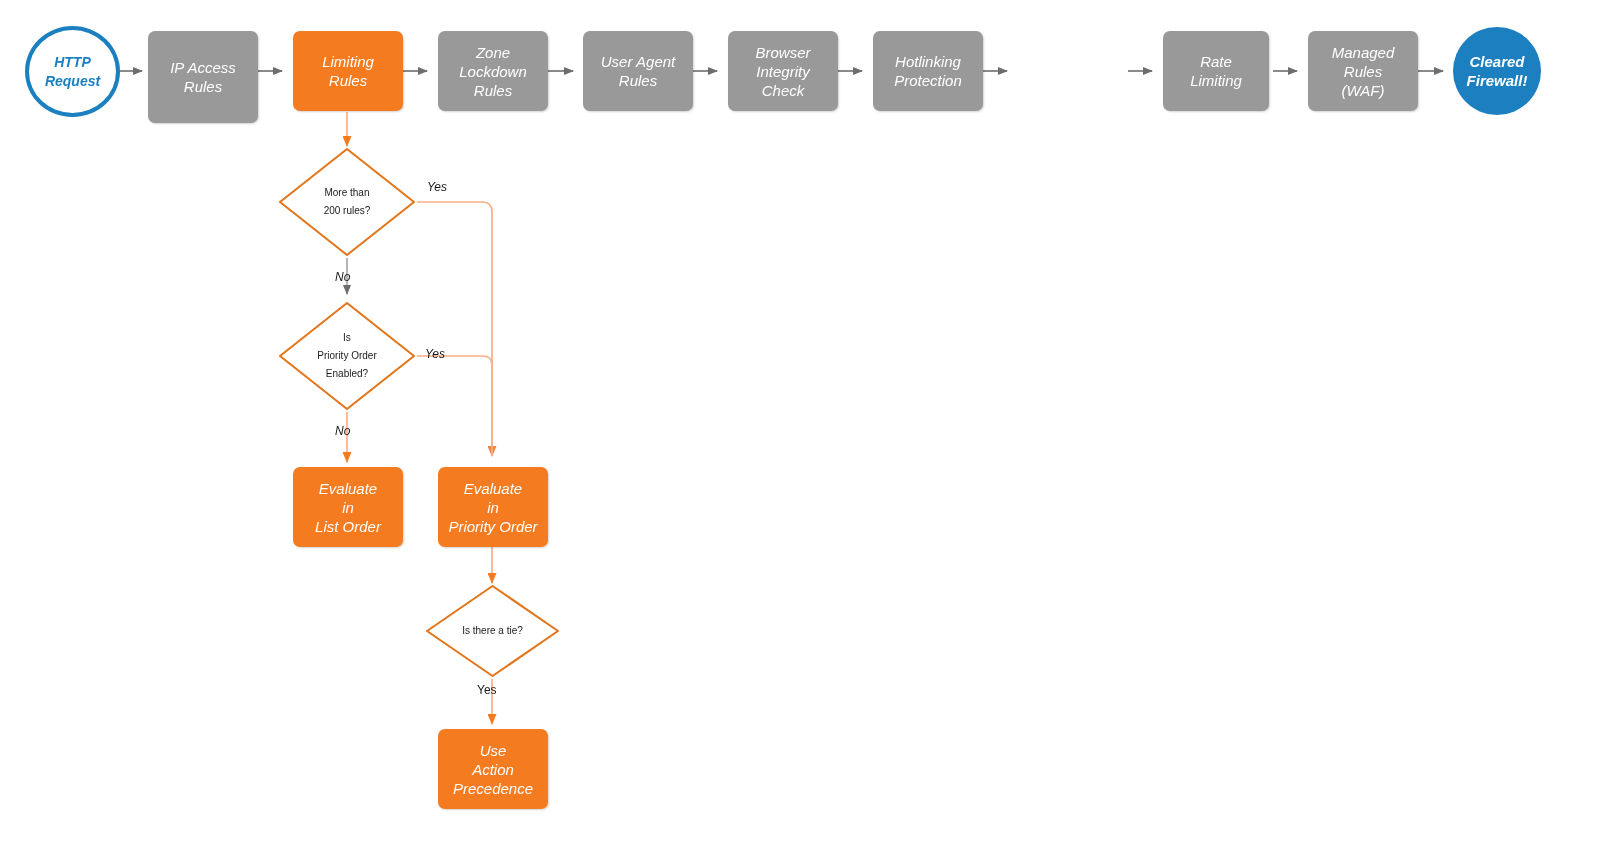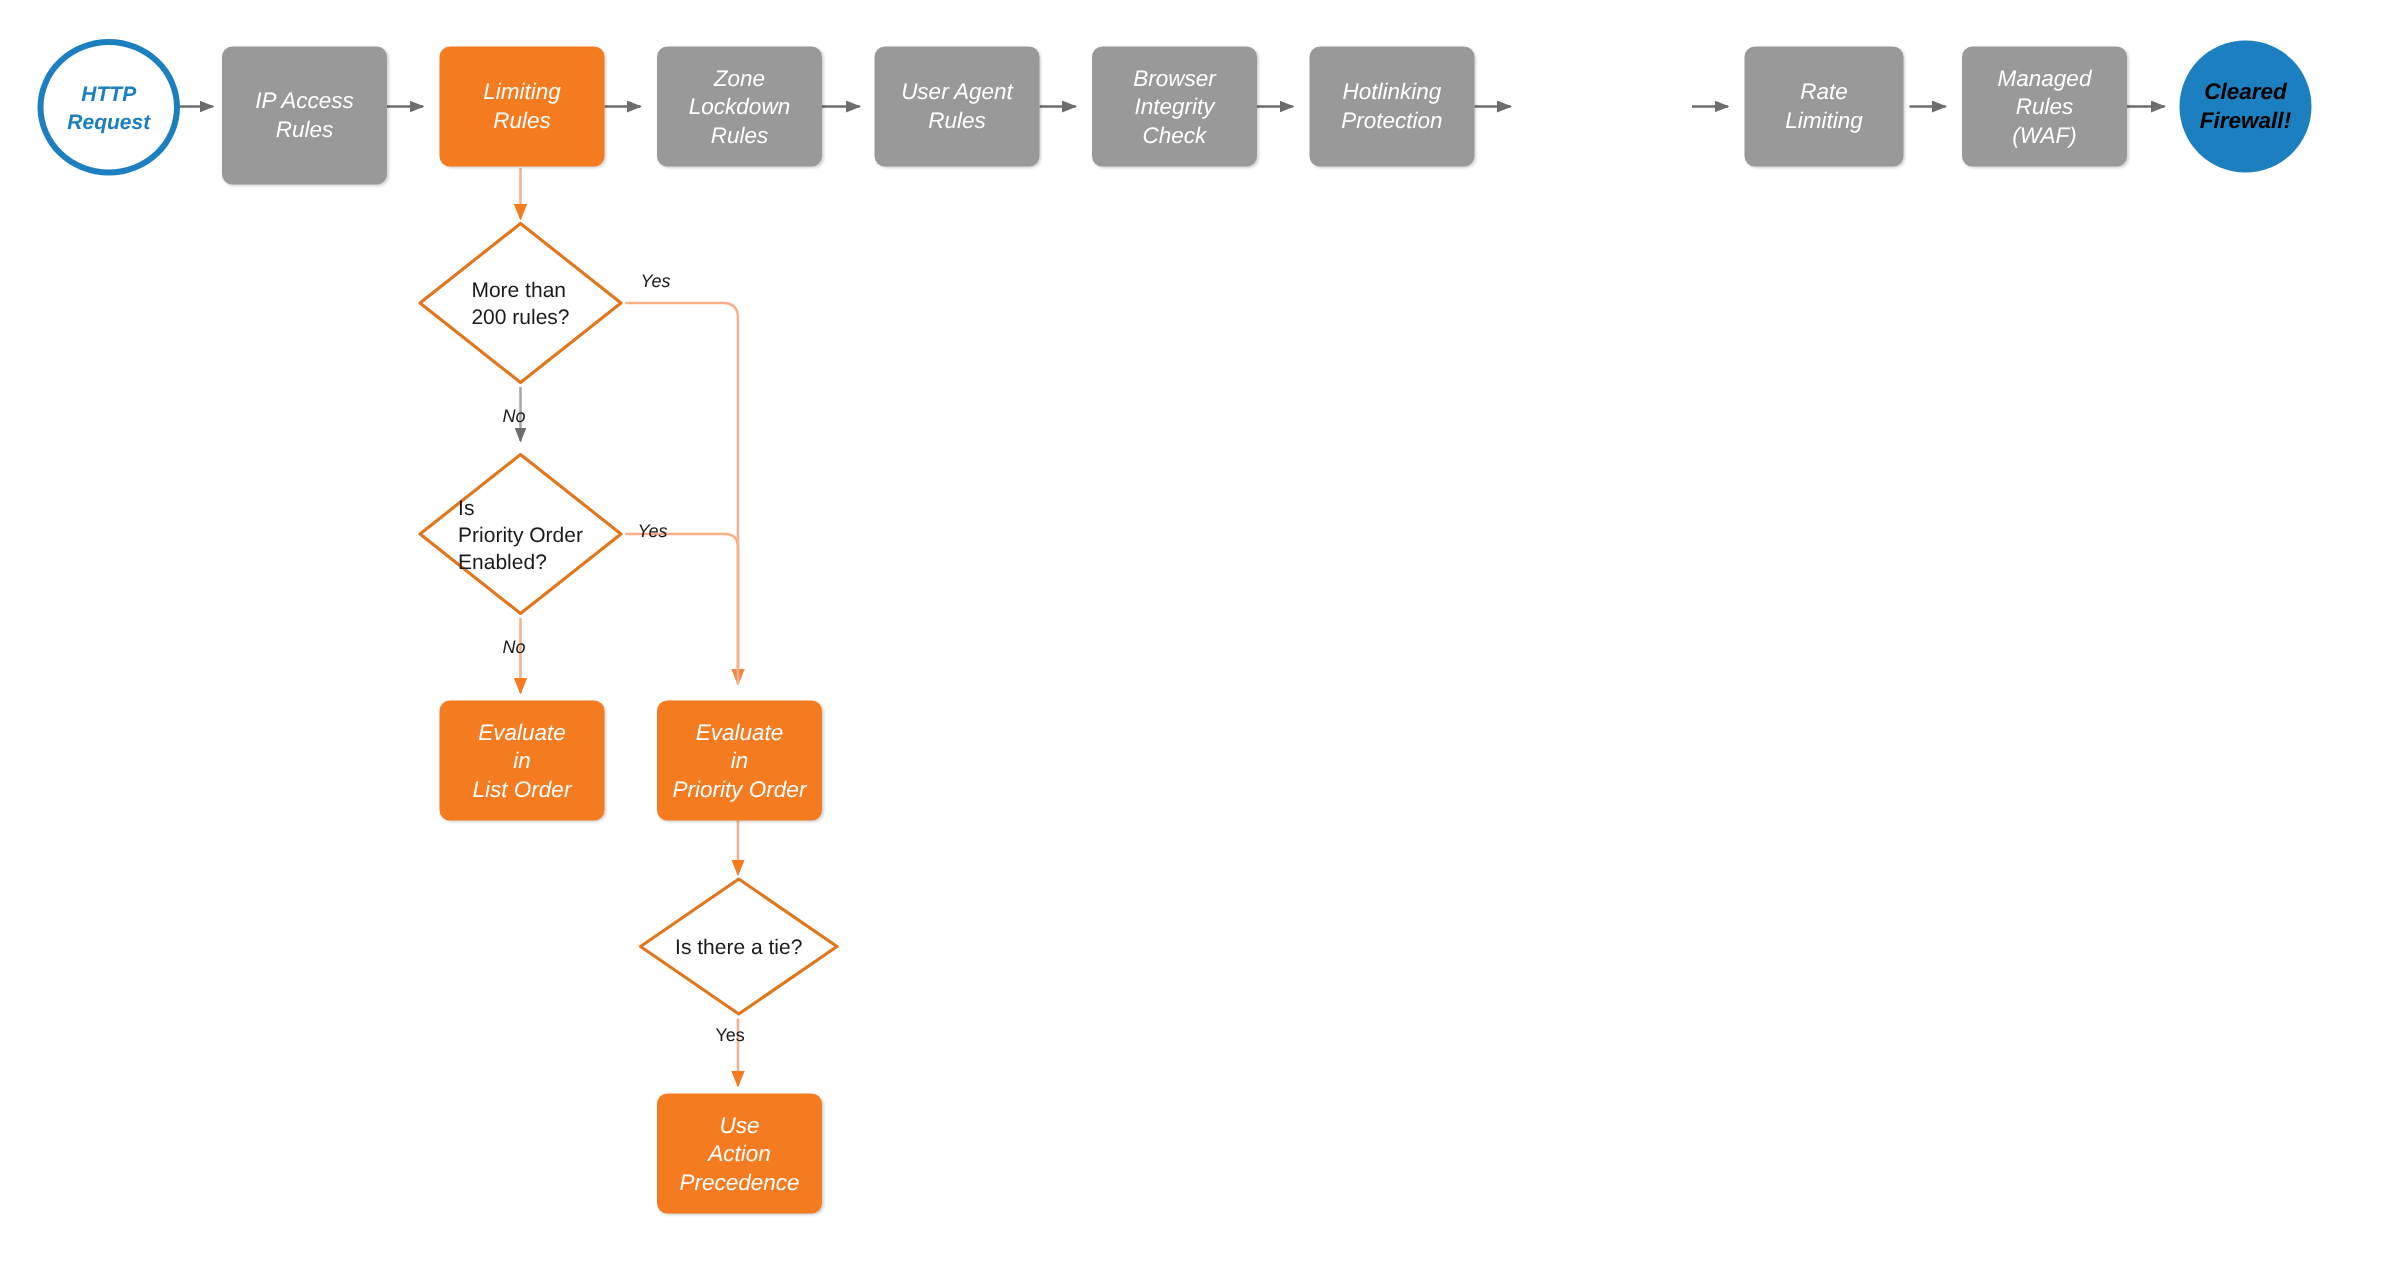--- a/index.html
+++ b/index.html
@@ -49,44 +49,44 @@
     border: 4px solid #1B7FC0;
     color: #1B7FC0;
     font-style: italic;
     font-weight: bold;
     font-size: 14px;
     line-height: 19px;
   }
   .terminator-fill {
     border-radius: 50%;
     background: #1B7FC0;
-    color: #000000;
+    color: #ffffff;
     font-style: italic;
     font-weight: bold;
     font-size: 15px;
     line-height: 19px;
   }
   .diamond-wrap {
     position: absolute;
     display: flex;
     align-items: center;
     justify-content: center;
   }
   .diamond-wrap .dshape {
     position: absolute;
     left: 0; top: 0;
     width: 100%; height: 100%;
   }
   .diamond-wrap .dlabel {
     position: relative;
     z-index: 2;
     color: #1a1a1a;
-    font-size: 14px;
+    font-size: 10px;
     line-height: 18px;
-    text-align: left;
+    text-align: center;
     white-space: pre-line;
   }
   .edge-label {
     position: absolute;
     font-size: 12px;
     font-style: italic;
     color: #1a1a1a;
     background: transparent;
     white-space: nowrap;
   }

